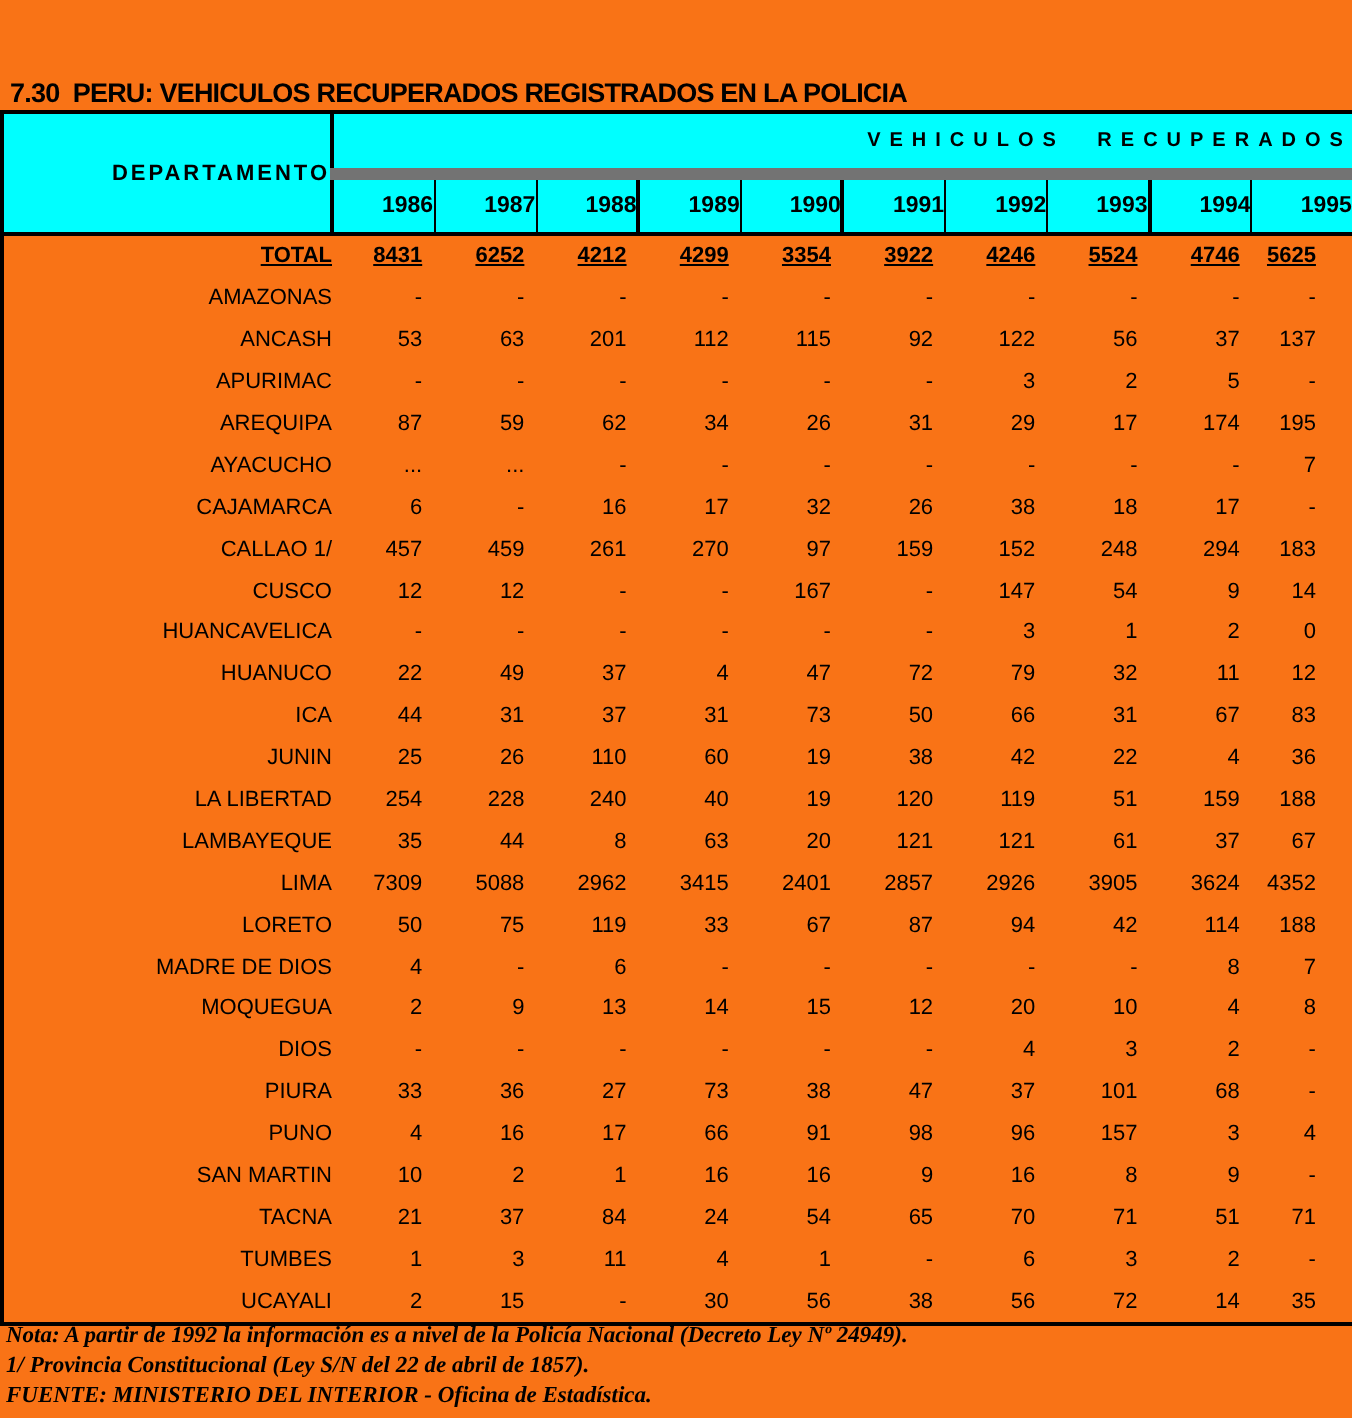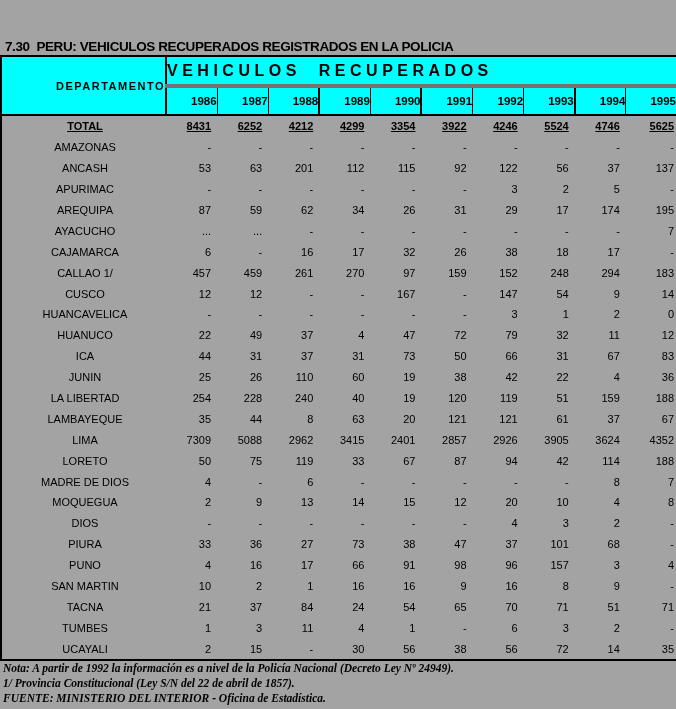--- a/index.html
+++ b/index.html
@@ -4,21 +4,21 @@
 <style>
   html, body {
     margin: 0;
     padding: 0;
     background: #FFFFFF;
   }
   .page {
     position: relative;
     width: 676px;
     height: 709px;
-    background: #a3a3a3;
+    background: #f97316;
     color: #000000;
     font-family: "Liberation Sans", sans-serif;
     overflow: hidden;
   }
   .title-block {
     position: absolute;
     top: 4px;
     left: 5px;
     font-weight: bold;
     font-size: 13.5px;
@@ -46,55 +46,55 @@
     width: 163px;
     border-right: 2px solid #000000;
     border-bottom: 2px solid #000000;
     font-size: 11px;
     letter-spacing: 1.5px;
     text-align: right;
     vertical-align: middle;
   }
   th.group {
     height: 27px;
-    font-size: 16px;
+    font-size: 10px;
     letter-spacing: 4.5px;
     word-spacing: 9px;
-    text-align: left;
+    text-align: right;
     vertical-align: middle;
-    border-bottom: 4px solid #737373;
+    border-bottom: 6px solid #737373;
   }
   tr.year-row th.year {
     height: 26px;
     font-size: 11.5px;
     text-align: right;
     vertical-align: middle;
     border-bottom: 2px solid #000000;
   }
   tr.year-row th.thick-left {
     border-left: 2px solid #000000;
   }
   tbody td {
     border: none;
     font-size: 11px;
     height: 20.9px;
     padding: 0;
     vertical-align: middle;
     white-space: nowrap;
   }
   td.dept {
-    text-align: center;
+    text-align: right;
     padding-left: 2px;
   }
   td.num {
     text-align: right;
     padding-right: 6px;
   }
   td.num.last {
-    padding-right: 2px;
+    padding-right: 18px;
   }
   tr.total-row td {
     font-weight: bold;
     text-decoration: underline;
   }
   .footnotes {
     position: absolute;
     top: 661px;
     left: 3px;
     font-family: "Liberation Serif", serif;

